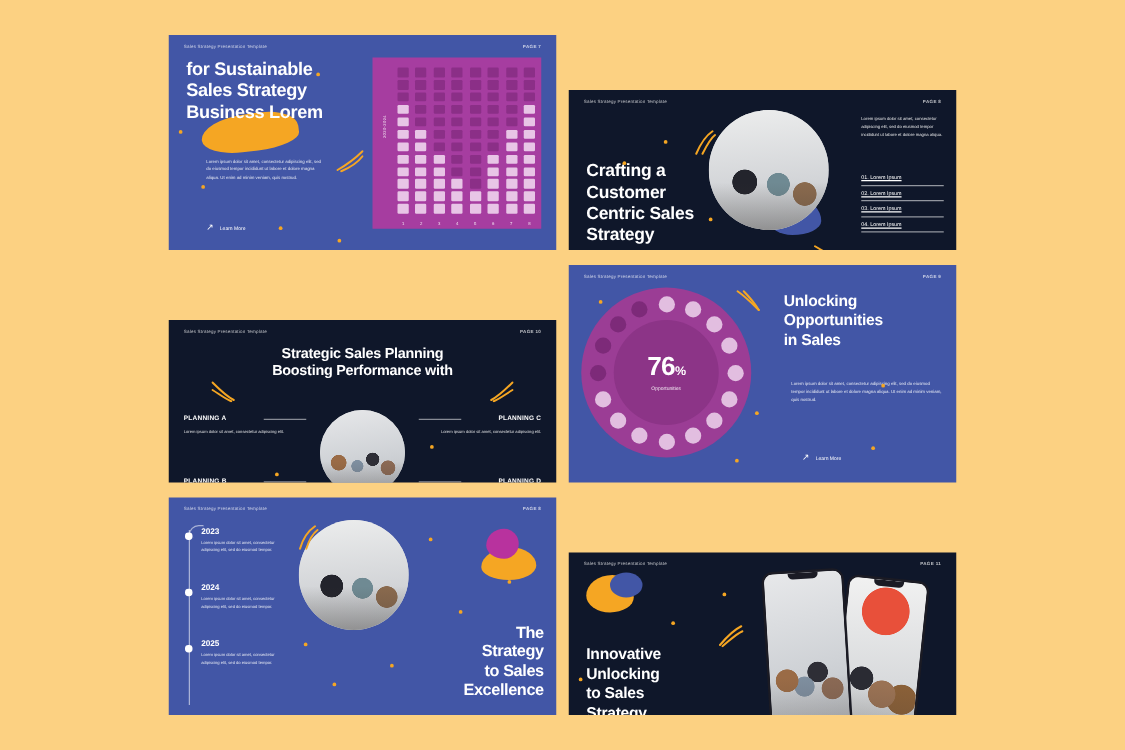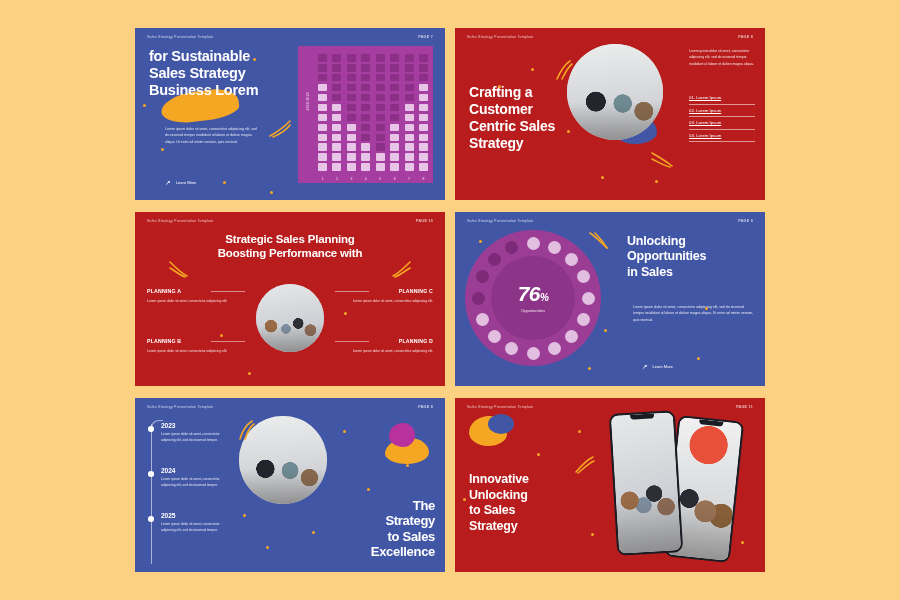--- a/index.html
+++ b/index.html
@@ -21,21 +21,21 @@
     row-gap: 12px;
     padding: 18px 0;
   }
 
   .slide {
     position: relative;
     overflow: hidden;
     color: #fff;
   }
   .bg-blue { background: #4256a6; }
-  .bg-purple { background: #b91c1c; }
+  .bg-purple { background: #0f172a; margin-top: 44px; }
 
   .hdr {
     position: absolute; top: 7px; left: 12px; right: 12px;
     display: flex; justify-content: space-between; align-items: center;
     font-size: 3.6px; letter-spacing: .18px; color: rgba(255,255,255,.72);
     z-index: 40;
   }
   .hdr .pg { font-weight: bold; letter-spacing: .3px; }
 
   
@@ -131,21 +131,21 @@
   .donut-wrap { position: absolute; left: 10px; top: 18px; width: 136px; height: 136px; z-index: 20; }
   .donut-outer {
     position: absolute; inset: 0; border-radius: 50%;
     background: #9b3d95;
   }
   .donut-inner {
     position: absolute; left: 26px; top: 26px; width: 84px; height: 84px;
     border-radius: 50%; background: #8c3487;
     display: flex; flex-direction: column; align-items: center; justify-content: center;
   }
-  .donut-pct { font-size: 21px; font-weight: bold; letter-spacing: -.6px; line-height: 1; font-style: italic; }
+  .donut-pct { font-size: 21px; font-weight: bold; letter-spacing: -.6px; line-height: 1; }
   .donut-pct sup { font-size: 10px; font-weight: bold; vertical-align: baseline; }
   .donut-lbl { font-size: 4px; margin-top: 4px; color: rgba(255,255,255,.88); }
   .ring-dot { position: absolute; width: 13px; height: 13px; border-radius: 50%; }
   .ring-dot.light { background: #e2bee0; }
   .ring-dot.dark  { background: #7d2a79; }
 
   .s4-title {
     position: absolute; right: 10px; top: 22px; width: 128px;
     font-size: 12.5px; line-height: 1.23; font-weight: bold; letter-spacing: -.2px; z-index: 25;
   }

